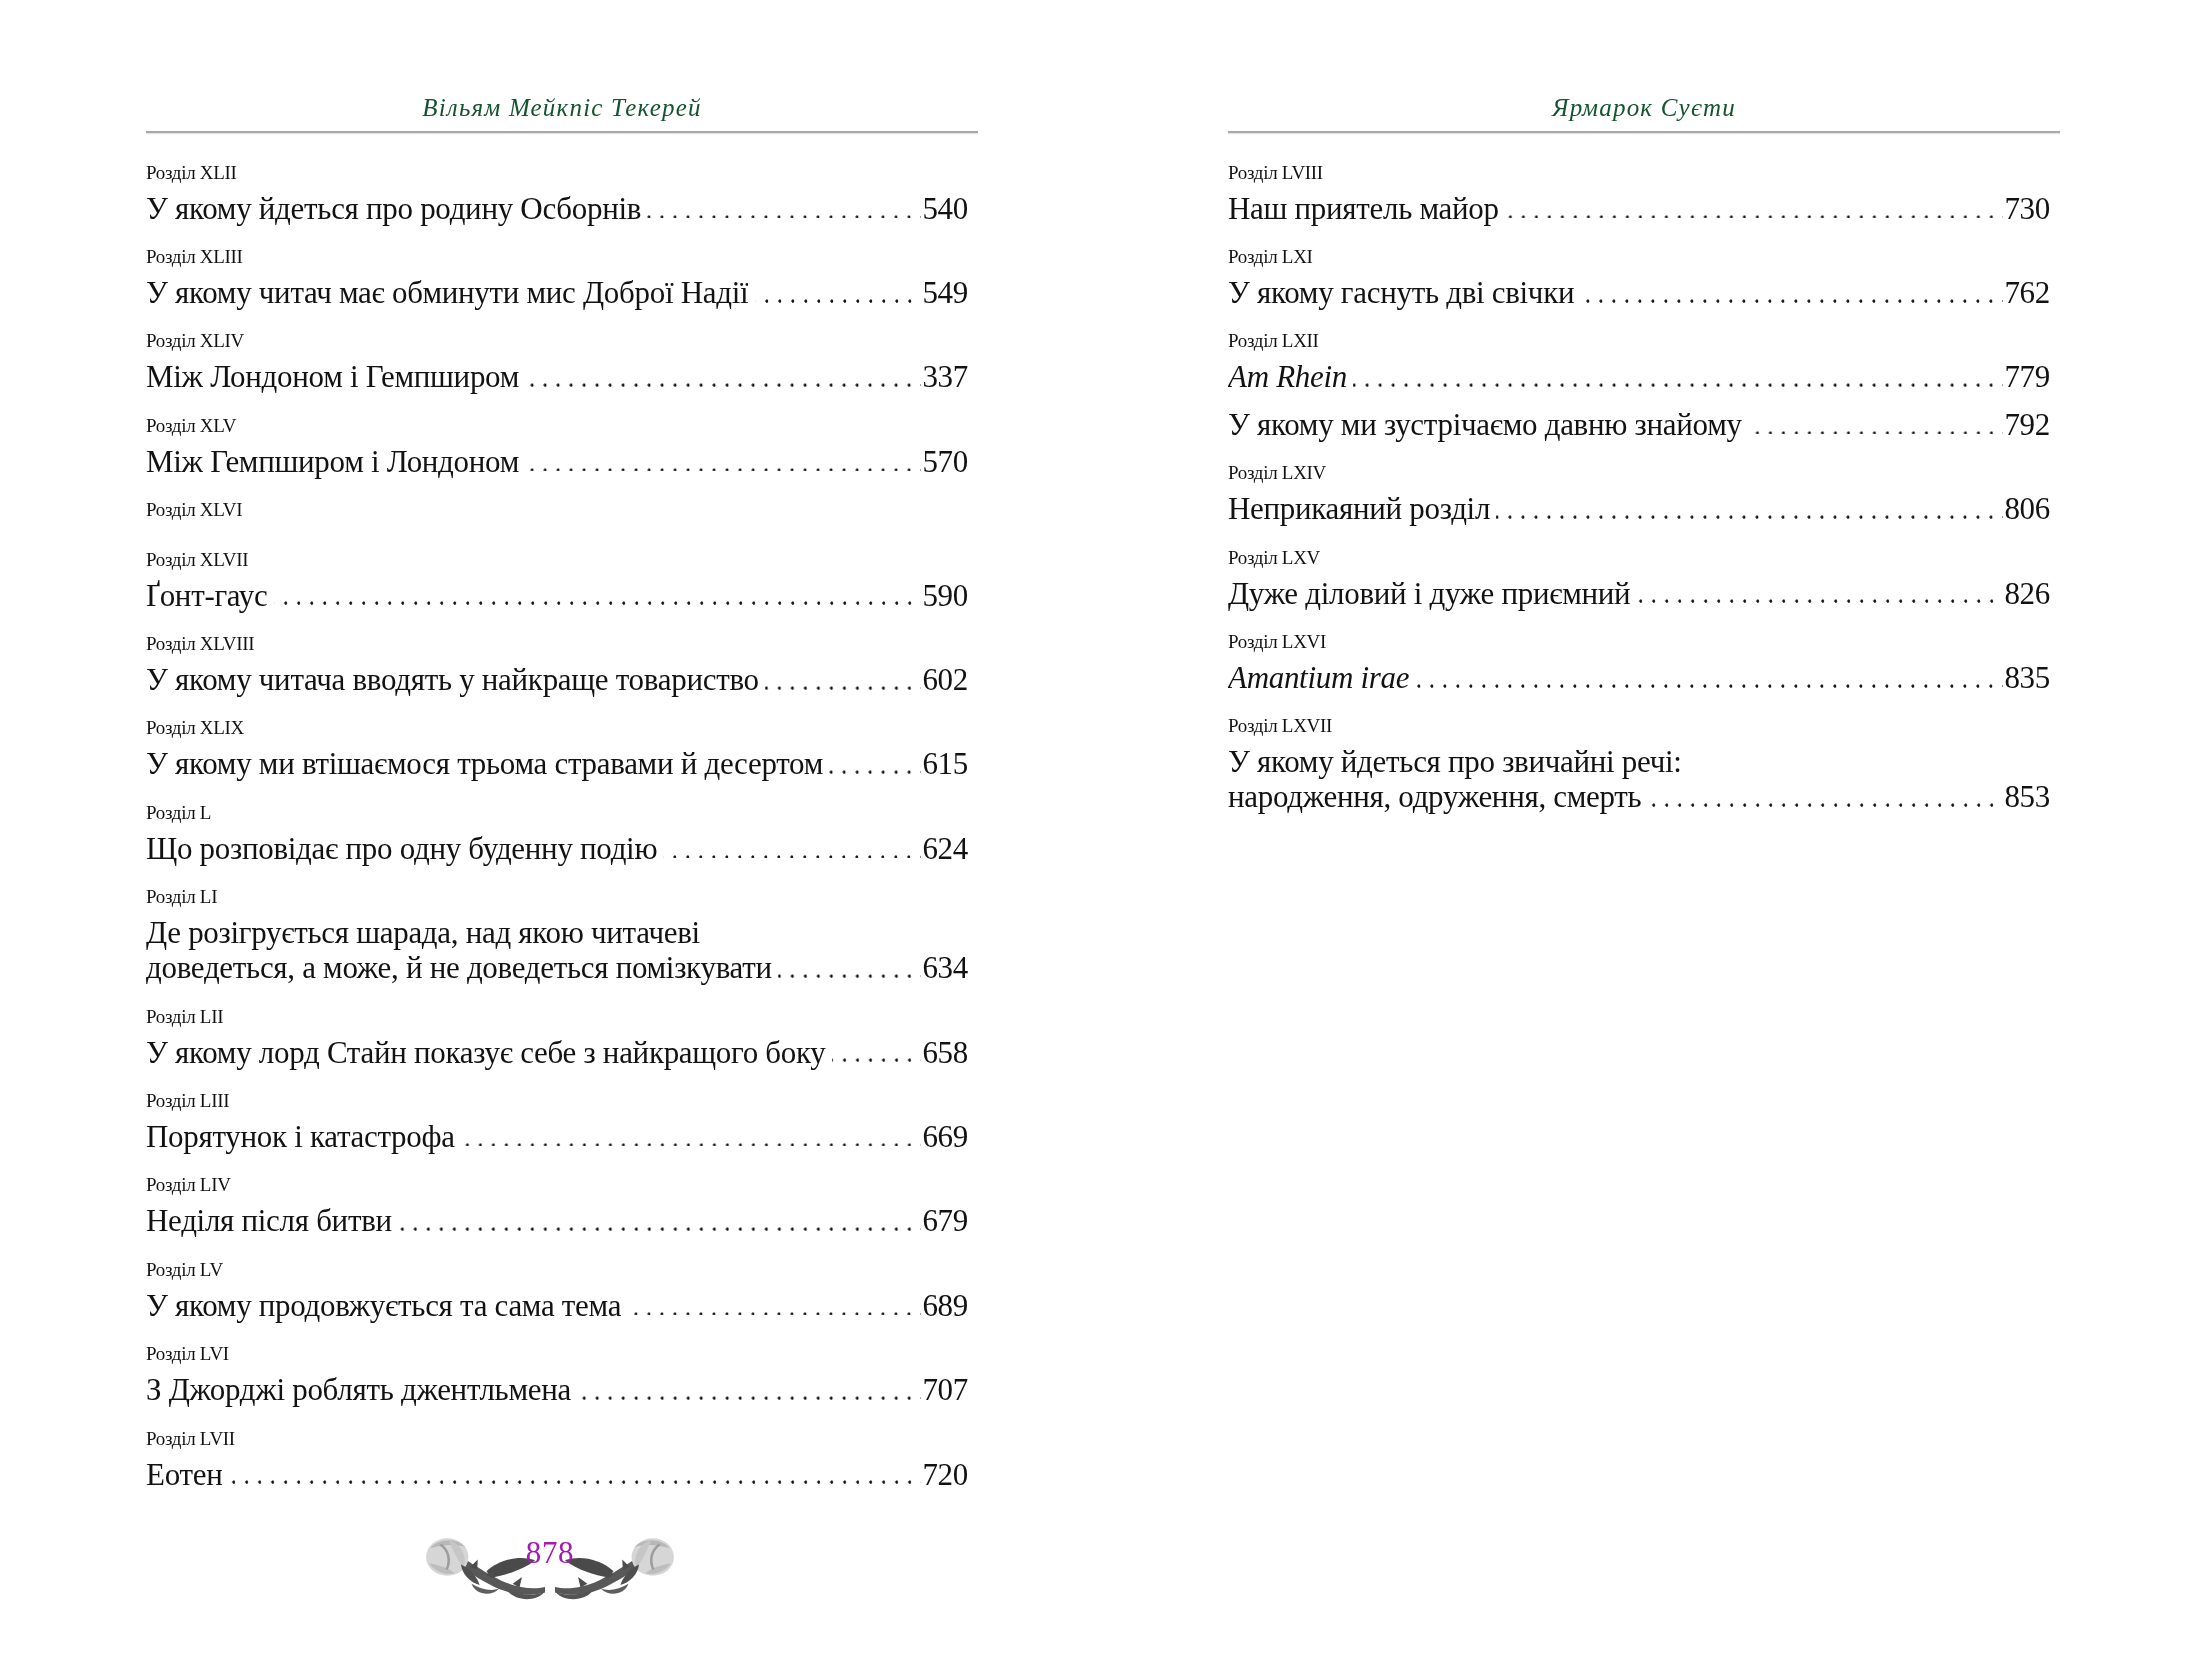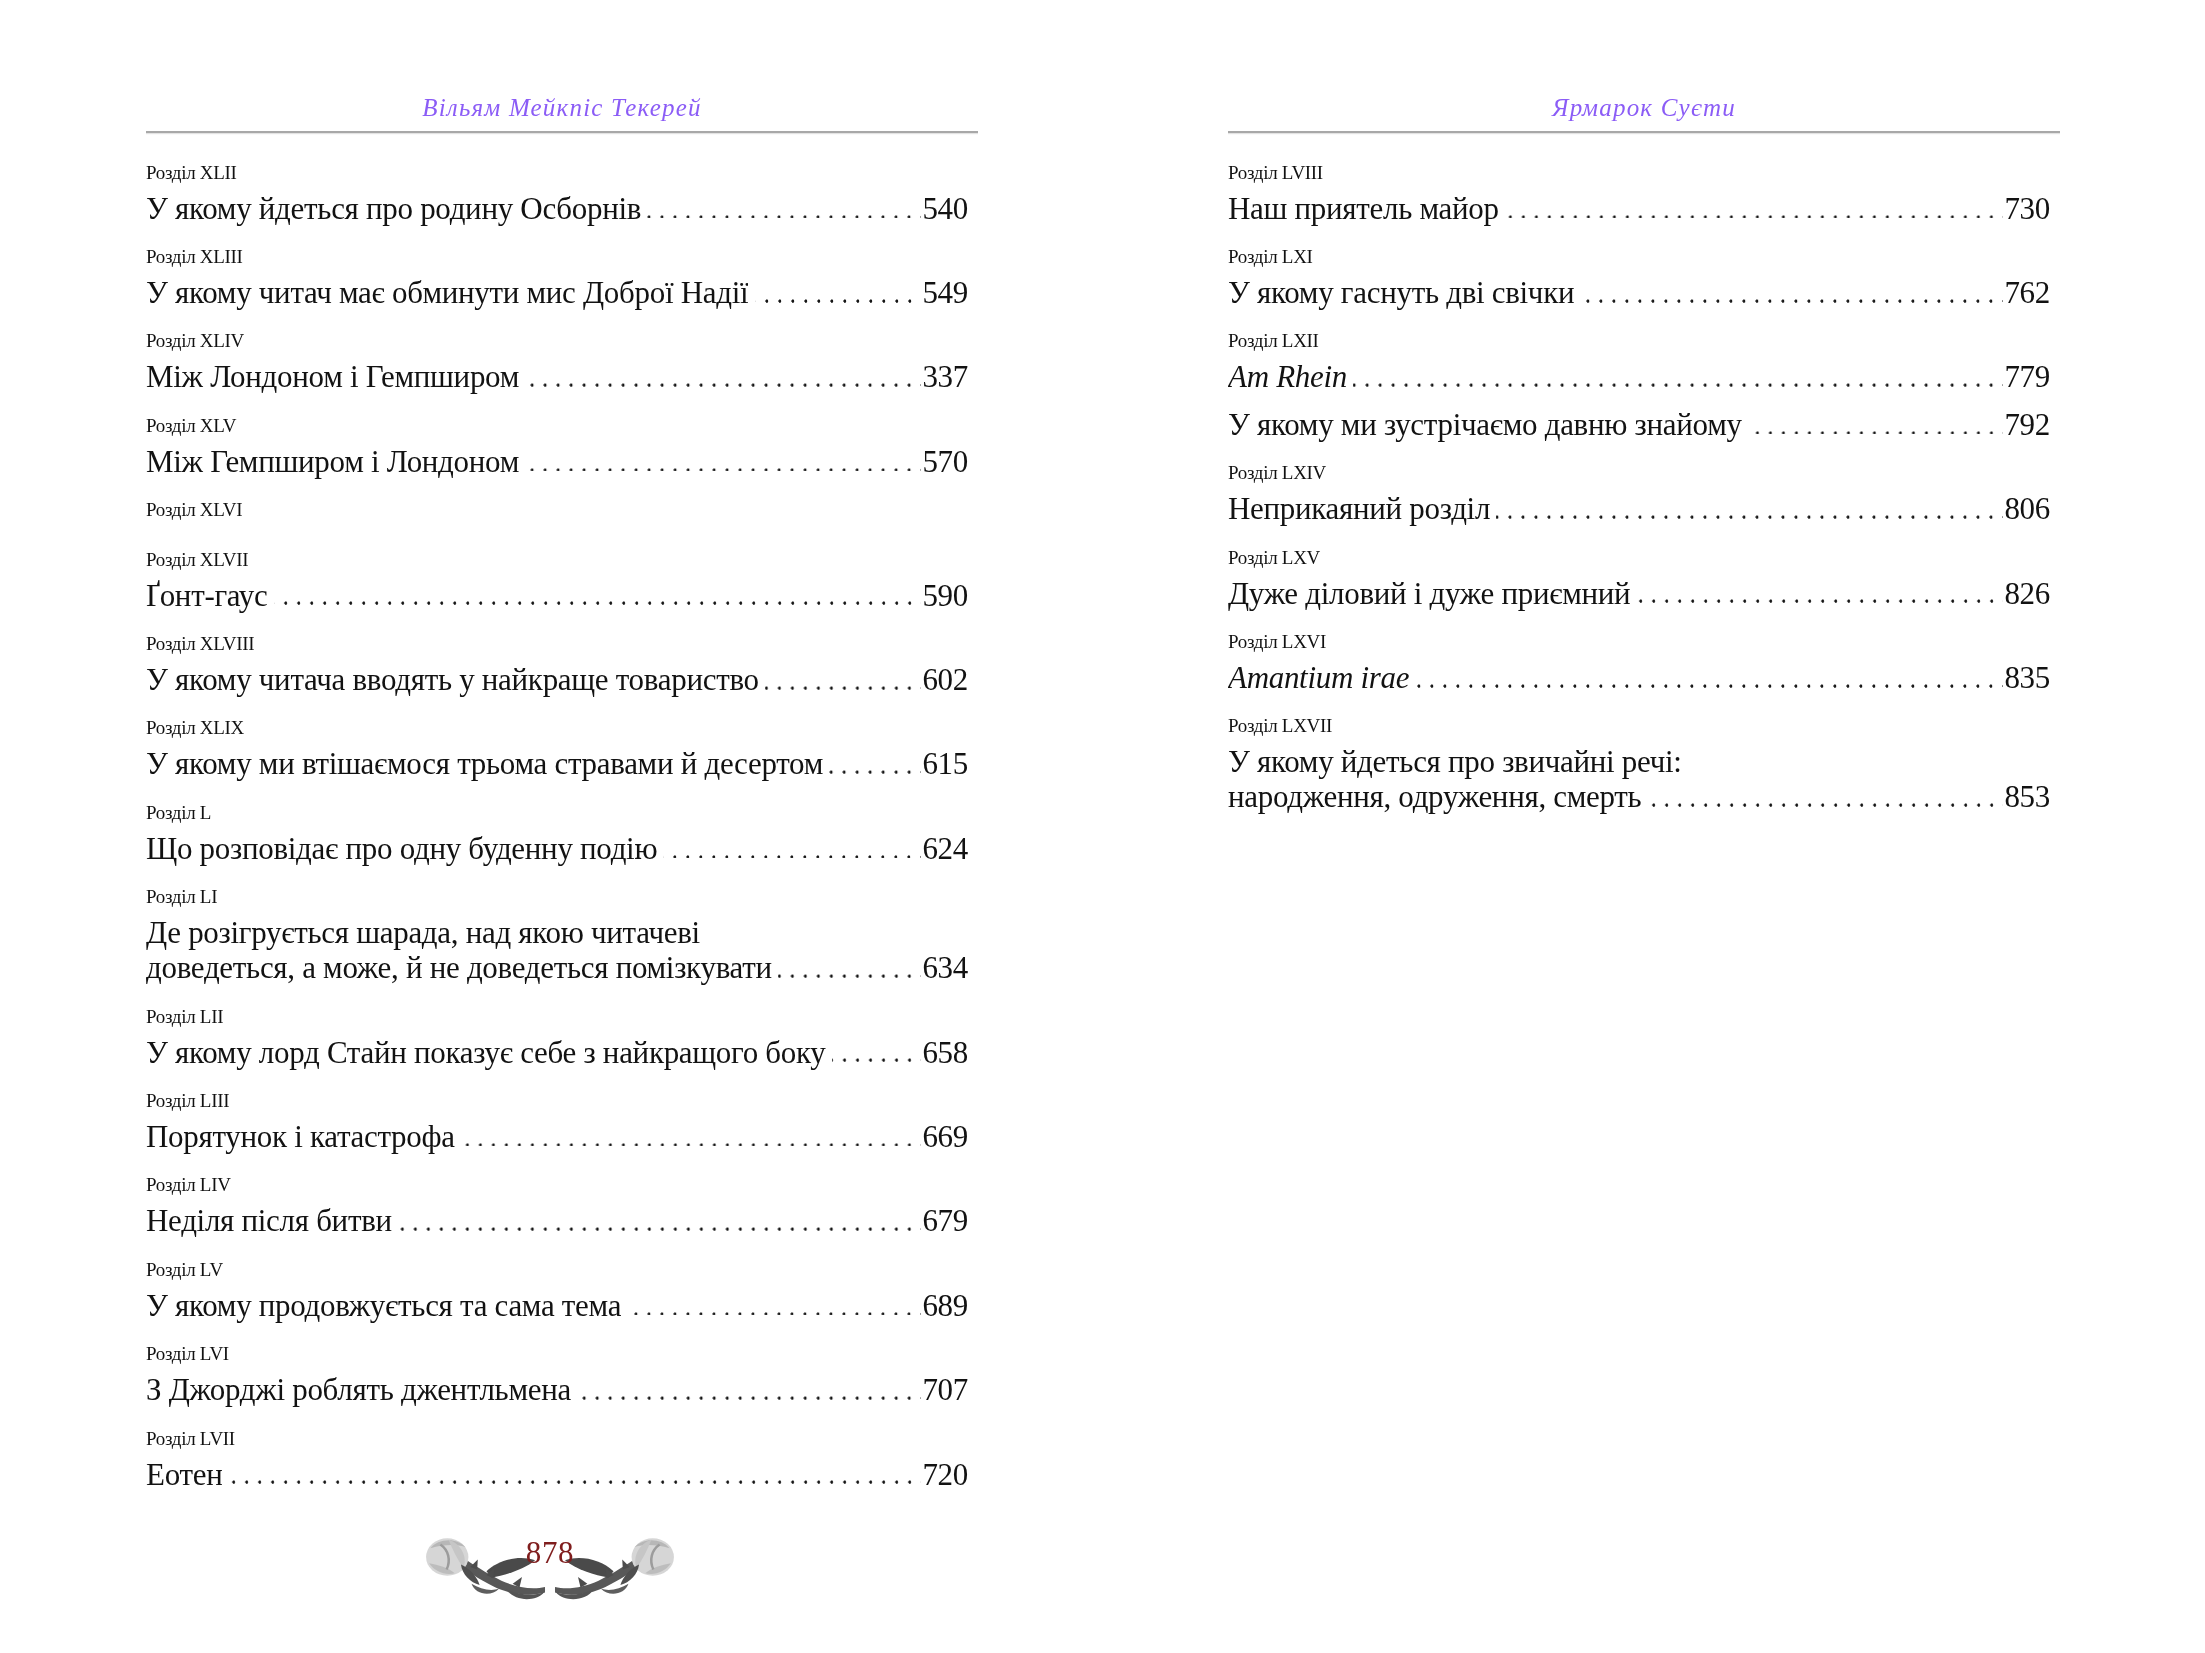--- a/index.html
+++ b/index.html
@@ -6,21 +6,21 @@
   body{
     width:2205px;height:1654px;position:relative;overflow:hidden;
     background:#ffffff;color:#121212;
     font-family:"Liberation Serif","DejaVu Serif",serif;
   }
   .page{position:absolute;top:93px;width:832px;}
   .page-left{left:146px;}
   .page-right{left:1228px;}
   .running-header{
     text-align:center;font-style:italic;font-size:25px;line-height:29px;
-    letter-spacing:1.2px;color:#8b5cf6;
+    letter-spacing:1.2px;color:#14532d;
   }
   .header-rule{
     height:1.9px;background:#a8a8a8;margin-top:9.3px;
     box-shadow:0 1.2px 0 #e3e3e3;
   }
   .toc{margin-top:20.5px;}
   .entry{margin-bottom:12.4px;}
   .chapter{
     font-weight:normal;font-size:19px;line-height:37px;
     letter-spacing:-0.3px;white-space:nowrap;
@@ -36,21 +36,21 @@
   .dots::after{
     content:"";position:absolute;left:6.2px;right:1.9px;bottom:7.5px;height:3.7px;
     background-image:radial-gradient(circle at 1.9px 1.9px,#161616 1.3px,rgba(0,0,0,0) 1.7px);
     background-size:13px 3.7px;background-repeat:repeat-x;background-position:right bottom;
   }
   .pnum{flex:0 0 auto;white-space:nowrap;}
   .ornament{position:absolute;left:413px;top:1532px;width:274px;height:70px;}
   .ornament svg{position:absolute;left:0;top:0;}
   .folio{
     position:absolute;left:0;top:5px;width:100%;text-align:center;
-    font-size:31px;line-height:32px;color:#7f1d1d;letter-spacing:0.6px;
+    font-size:31px;line-height:32px;color:#a21caf;letter-spacing:0.6px;
   }
 </style>
 </head>
 <body>
 
 <div class="page page-left">
   <div class="running-header">Вільям Мейкпіс Текерей</div>
   <div class="header-rule"></div>
   <div class="toc">
 

